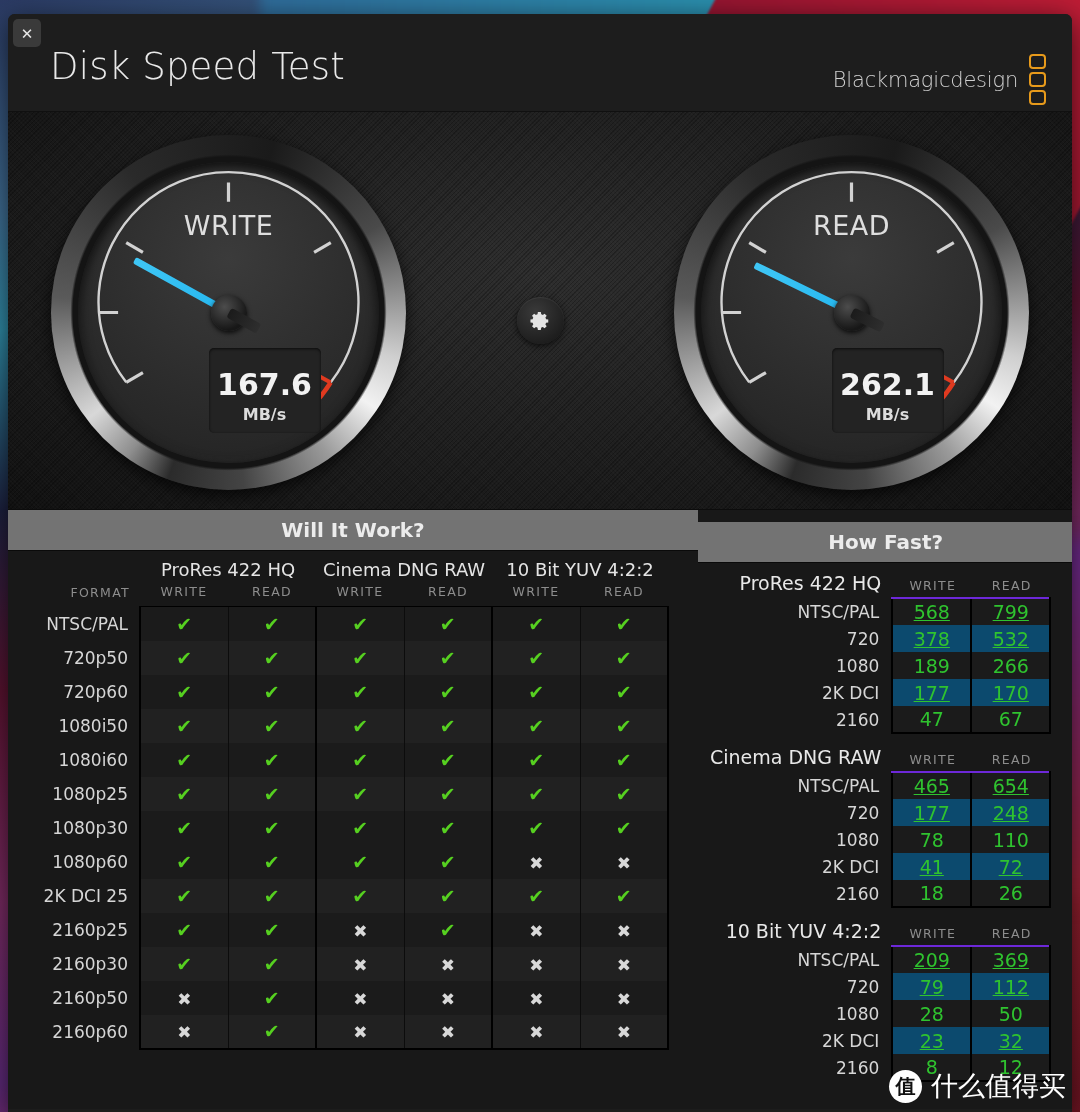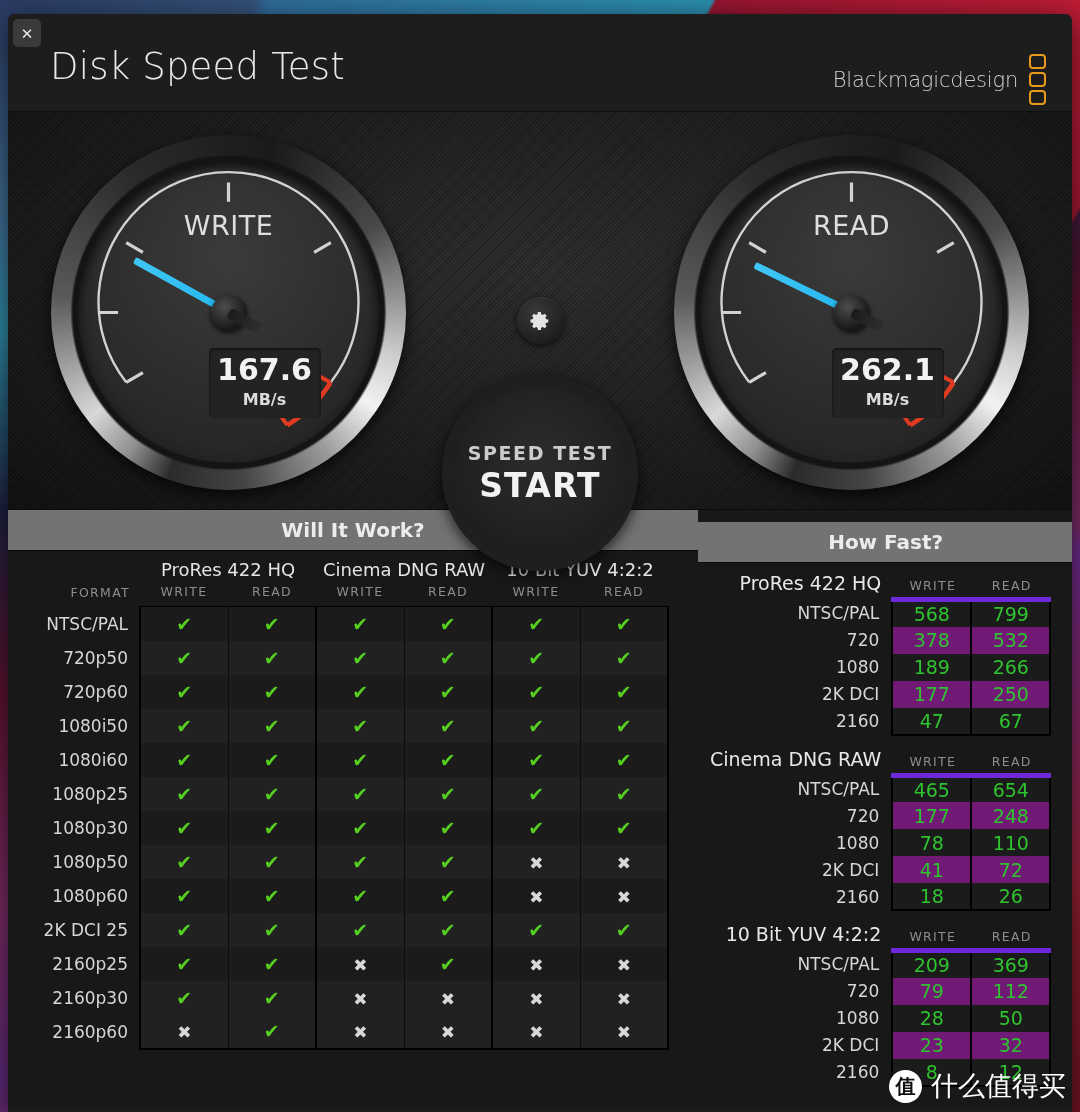--- a/index.html
+++ b/index.html
@@ -198,21 +198,21 @@
   }
 
   .readout {
     position: absolute;
     left: 50%;
     top: 186px;
     width: 112px;
     margin-left: -20px;
     background: #232323;
     border-radius: 5px;
-    padding: 7px 6px 9px;
+    padding: 22px 6px 9px;
     text-align: center;
     z-index: 6;
     box-shadow: inset 0 1px 3px rgba(0,0,0,.7);
   }
   .readout-value {
     font-size: 30px;
     font-weight: bold;
     color: #f2f2f2;
     line-height: 1;
     font-family: "DejaVu Sans", sans-serif;
@@ -400,23 +400,23 @@
     white-space: nowrap;
   }
   .hf-table td.val {
     text-align: center;
     font-size: 19px;
     color: #2fc32f;
     height: 27px;
     background: #1b1b1b;
     border-left: 2px solid #000;
   }
-  .hf-table tr.alt td.val { background: #701a75; }
+  .hf-table tr.alt td.val { background: #0c4a6e; text-decoration: underline; }
   .hf-table td.val.last { border-right: 2px solid #000; }
-  .hf-table tr.first-data td.val { border-top: 5px solid #6d28d9; }
+  .hf-table tr.first-data td.val { border-top: 2px solid #6d28d9; text-decoration: underline; }
   .hf-table tr.last-data td.val { border-bottom: 2px solid #000; }
 
   
   #watermark {
     position: absolute;
     right: 14px; bottom: 8px;
     display: flex; align-items: center; gap: 9px;
     z-index: 40;
   }
   #watermark-logo {
@@ -526,26 +526,20 @@
         </div>
       </div>
 
       <div id="settings-button">
         <svg width="22" height="22" viewBox="0 0 24 24">
           <path fill="#e4e4e4" d="M12 8.3a3.7 3.7 0 1 0 0 7.4 3.7 3.7 0 0 0 0-7.4zm0 5.6a1.9 1.9 0 1 1 0-3.8 1.9 1.9 0 0 1 0 3.8z"></path>
           <path fill="#e4e4e4" d="M21 13.6v-3.2l-2.4-.4a6.9 6.9 0 0 0-.7-1.7l1.4-2-2.3-2.3-2 1.4a6.9 6.9 0 0 0-1.7-.7L12.9 2.3h-3.2l-.4 2.4c-.6.17-1.16.4-1.7.7l-2-1.4L3.3 6.3l1.4 2c-.3.54-.53 1.1-.7 1.7l-2.4.4v3.2l2.4.4c.17.6.4 1.16.7 1.7l-1.4 2 2.3 2.3 2-1.4c.54.3 1.1.53 1.7.7l.4 2.4h3.2l.4-2.4c.6-.17 1.16-.4 1.7-.7l2 1.4 2.3-2.3-1.4-2c.3-.54.53-1.1.7-1.7l2.4-.4z"></path>
         </svg>
       </div>
 
-      <div id="start-button">
-        <div id="start-inner">
-          <div id="start-sub">SPEED TEST</div>
-          <div id="start-main">START</div>
-        </div>
-      </div>
     </div>
 
     <div id="bottom">
 
       <div id="left-panel">
         <div class="panel-header">
           <span class="panel-header-text">Will It Work?</span>
         </div>
         <table id="wiw-table">
           <colgroup>
@@ -641,30 +635,20 @@
               <tr>
                 <td class="rowlabel">1080p30</td>
                 <td class="mark grp"><span class="ok">✔</span></td>
                 <td class="mark"><span class="ok">✔</span></td>
                 <td class="mark grp"><span class="ok">✔</span></td>
                 <td class="mark"><span class="ok">✔</span></td>
                 <td class="mark grp"><span class="ok">✔</span></td>
                 <td class="mark last"><span class="ok">✔</span></td>
                 <td></td>
               </tr>
-              <tr class="alt">
-                <td class="rowlabel">1080p50</td>
-                <td class="mark grp"><span class="ok">✔</span></td>
-                <td class="mark"><span class="ok">✔</span></td>
-                <td class="mark grp"><span class="ok">✔</span></td>
-                <td class="mark"><span class="ok">✔</span></td>
-                <td class="mark grp"><span class="no">✖</span></td>
-                <td class="mark last"><span class="no">✖</span></td>
-                <td></td>
-              </tr>
               <tr>
                 <td class="rowlabel">1080p60</td>
                 <td class="mark grp"><span class="ok">✔</span></td>
                 <td class="mark"><span class="ok">✔</span></td>
                 <td class="mark grp"><span class="ok">✔</span></td>
                 <td class="mark"><span class="ok">✔</span></td>
                 <td class="mark grp"><span class="no">✖</span></td>
                 <td class="mark last"><span class="no">✖</span></td>
                 <td></td>
               </tr>
@@ -684,20 +668,30 @@
                 <td class="mark"><span class="ok">✔</span></td>
                 <td class="mark grp"><span class="no">✖</span></td>
                 <td class="mark"><span class="ok">✔</span></td>
                 <td class="mark grp"><span class="no">✖</span></td>
                 <td class="mark last"><span class="no">✖</span></td>
                 <td></td>
               </tr>
               <tr class="alt">
                 <td class="rowlabel">2160p30</td>
                 <td class="mark grp"><span class="ok">✔</span></td>
+                <td class="mark"><span class="ok">✔</span></td>
+                <td class="mark grp"><span class="no">✖</span></td>
+                <td class="mark"><span class="no">✖</span></td>
+                <td class="mark grp"><span class="no">✖</span></td>
+                <td class="mark last"><span class="no">✖</span></td>
+                <td></td>
+              </tr>
+              <tr>
+                <td class="rowlabel">2160p50</td>
+                <td class="mark grp"><span class="no">✖</span></td>
                 <td class="mark"><span class="ok">✔</span></td>
                 <td class="mark grp"><span class="no">✖</span></td>
                 <td class="mark"><span class="no">✖</span></td>
                 <td class="mark grp"><span class="no">✖</span></td>
                 <td class="mark last"><span class="no">✖</span></td>
                 <td></td>
               </tr>
               <tr class="alt last-data">
                 <td class="rowlabel">2160p60</td>
                 <td class="mark grp"><span class="no">✖</span></td>
@@ -743,21 +737,21 @@
                     <td class="val last">532</td>
                   </tr>
                   <tr>
                     <td class="lbl">1080</td>
                     <td class="val">189</td>
                     <td class="val last">266</td>
                   </tr>
                   <tr class="alt">
                     <td class="lbl">2K DCI</td>
                     <td class="val">177</td>
-                    <td class="val last">250</td>
+                    <td class="val last">170</td>
                   </tr>
                   <tr class="last-data">
                     <td class="lbl">2160</td>
                     <td class="val">47</td>
                     <td class="val last">67</td>
                   </tr>
                 </tbody>
               </table>
             </div>
             <div class="hf-section">

